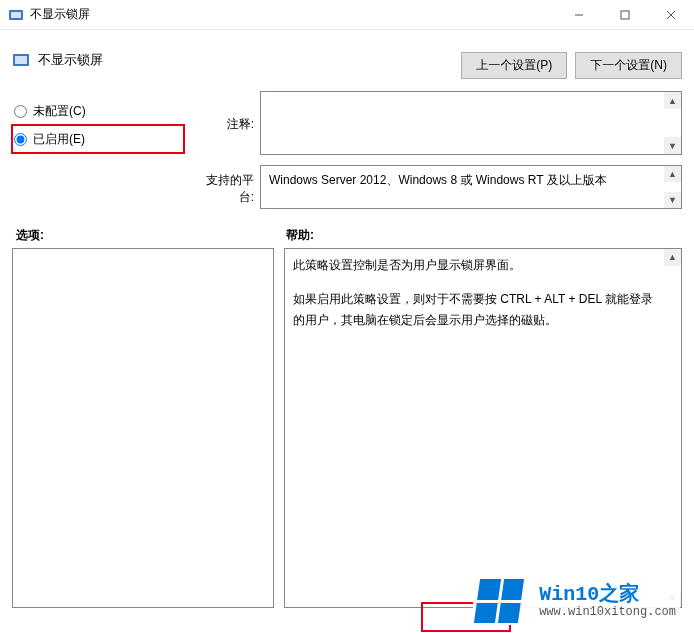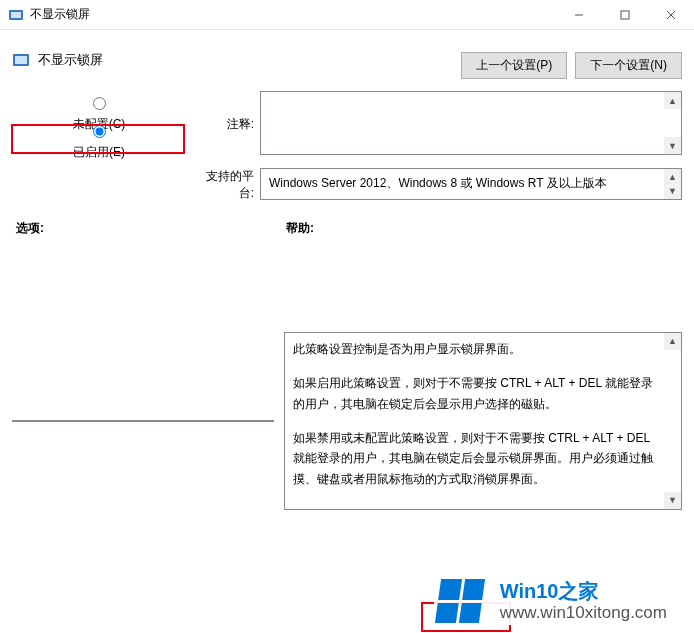--- a/index.html
+++ b/index.html
@@ -62,21 +62,20 @@
   .radio-col {
     width: 172px;
     padding-top: 6px;
   }
   .radio-item {
     display: flex;
     align-items: center;
     gap: 6px;
     height: 28px;
     padding-left: 2px;
-    flex-direction: column;
   }
   .radio-item.highlight {
     outline: 2px solid #e60012;
     outline-offset: -1px;
   }
   .fields-col { flex:1; }
   .field-row {
     display: flex;
     align-items: center;
     margin-bottom: 10px;
@@ -94,38 +93,37 @@
     position: relative;
   }
   .note-box { height: 64px; }
   .note-box .scroll-up, .note-box .scroll-down {
     position:absolute; right:0; width:17px; height:17px;
     background:#f0f0f0; display:flex; align-items:center; justify-content:center;
     font-size:9px; color:#555;
   }
   .note-box .scroll-up { top:0; }
   .note-box .scroll-down { bottom:0; }
-  .platform-box { height: 32px; padding: 6px 8px 6px 8px; color:#000; }
+  .platform-box { height: 44px; padding: 6px 8px 6px 8px; color:#000; }
   .platform-box .scroll-up { position:absolute; right:0; top:0; width:17px; height:16px; background:#f0f0f0; display:flex; align-items:center; justify-content:center; font-size:9px; color:#555;}
   .platform-box .scroll-down { position:absolute; right:0; bottom:0; width:17px; height:16px; background:#f0f0f0; display:flex; align-items:center; justify-content:center; font-size:9px; color:#555;}
 
   .section-labels {
     display:flex;
     padding: 8px 12px 4px 12px;
     font-weight: bold;
   }
   .section-labels .lbl-options { width: 270px; padding-left:4px; }
   .section-labels .lbl-help { flex:1; padding-left:4px; }
 
   .panels {
     display:flex;
     padding: 0 12px 0 12px;
     gap: 10px;
     height: 360px;
-    align-items: center;
   }
   .panel {
     border: 1px solid #828790;
     background:#fff;
     overflow:hidden;
     position:relative;
   }
   .panel.options { width: 262px; }
   .panel.help { flex:1; padding: 6px 22px 6px 8px; line-height:1.7; }
   .panel.help p { margin: 0 0 14px 0; }
@@ -140,40 +138,41 @@
     position:absolute;
     left: 421px;
     top: 602px;
     width: 90px;
     height: 30px;
     border: 2px solid #e60012;
   }
 
   .watermark {
     position:absolute;
-    right: 23px;
+    right: 14px;
     bottom: 8px;
     display:flex;
     align-items:center;
     gap:18px;
     background: rgba(255,255,255,0.92);
     padding: 2px 4px;
+    font-family: Liberation Mono, monospace;
   }
   .win-logo {
     width: 44px; height: 44px;
     display:grid;
     grid-template-columns: 1fr 1fr;
     grid-template-rows: 1fr 1fr;
     gap:3px;
     transform: skewX(-8deg);
   }
   .win-logo span { background:#0078d7; }
   .wm-text { display:flex; flex-direction:column; line-height:1.15; }
   .wm-text .t1 { font-size:20px; font-weight:600; color:#0078d7; }
-  .wm-text .t2 { font-size:17px; color:#555; }
+  .wm-text .t2 { font-size:12px; color:#555; }
 
   input[type=radio]{ margin:0; }
 </style>
 </head>
 <body>
 
 <div class="titlebar">
   <span class="icon">
     <svg width="16" height="16" viewBox="0 0 16 16">
         <rect x="1" y="3" width="14" height="10" fill="#3a78c4" rx="1"></rect>
@@ -249,21 +248,20 @@
 <div class="section-labels">
   <div class="lbl-options">选项:</div>
   <div class="lbl-help">帮助:</div>
 </div>
 
 <div class="panels">
   <div class="panel options"></div>
   <div class="panel help">
     <p>此策略设置控制是否为用户显示锁屏界面。</p>
     <p>如果启用此策略设置，则对于不需要按 CTRL + ALT + DEL  就能登录的用户，其电脑在锁定后会显示用户选择的磁贴。</p>
-    <p>如果禁用或未配置此策略设置，则对于不需要按 CTRL + ALT + DEL 就能登录的用户，其电脑在锁定后会显示锁屏界面。用户必须通过触摸、键盘或者用鼠标拖动的方式取消锁屏界面。</p>
     <span class="scroll-up">▲</span>
     <span class="scroll-down">▼</span>
   </div>
 </div>
 
 <div class="ok-highlight"></div>
 
 <div class="watermark">
   <div class="win-logo">
     <span></span>

